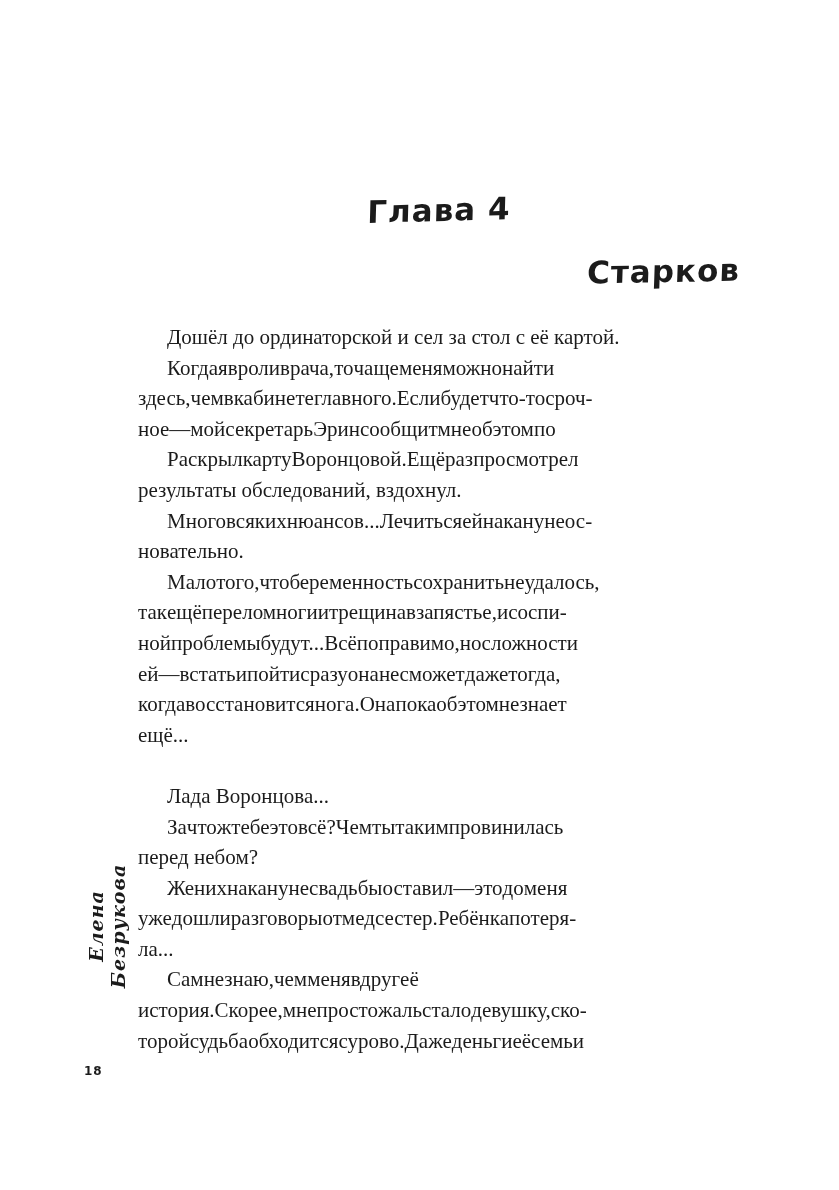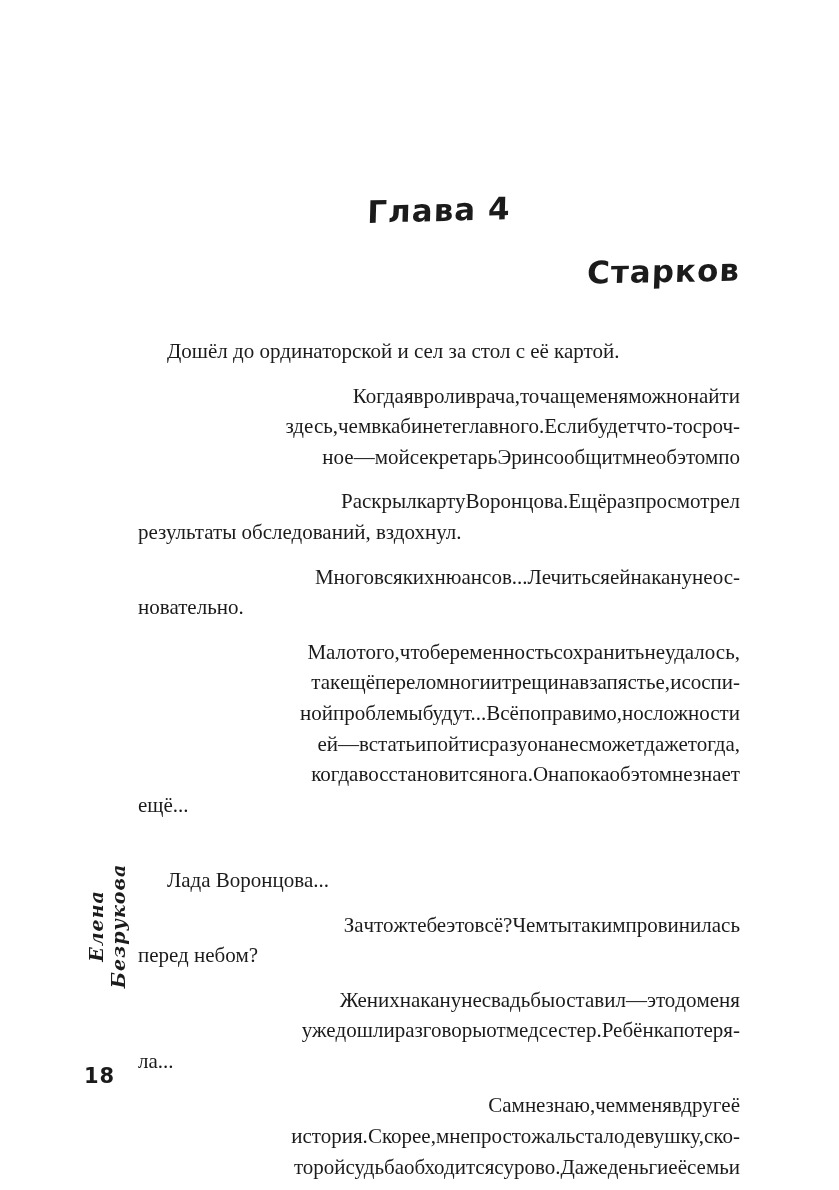--- a/index.html
+++ b/index.html
@@ -49,44 +49,44 @@
     font-size: 21px;
     color: var(--ink);
   }
   .line {
     height: 30.6px;
     line-height: 30.6px;
     white-space: nowrap;
   }
   .line.justify {
     display: flex;
-    justify-content: flex-end;
-  }
-  .line.indent { padding-left: 29px; margin-top: 14px; }
+    justify-content: flex-start;
+  }
+  .line.indent { padding-left: 29px; }
   .line.blank { }
   
   .author-vertical {
     position: absolute;
     left: 3px; top: 913px;
     width: 190px; height: 26px;
     transform: rotate(-90deg);
     text-align: center;
     font-family: "DejaVu Serif", serif;
     font-style: italic;
     font-weight: bold;
     font-size: 19px;
     letter-spacing: 1px;
     color: var(--ink);
   }
   .page-number {
     position: absolute;
     left: 84px; top: 1064px;
     font-family: "DejaVu Sans", sans-serif;
     font-weight: bold;
-    font-size: 21px;
+    font-size: 12px;
     letter-spacing: 1px;
     color: var(--ink);
   }
 </style>
 </head>
 <body>
 
 <div class="page">
   <div class="chapter-title">Глава 4</div>
   <div class="section-title">Старков</div>
@@ -123,21 +123,21 @@
         <span>Эрин</span>
         <span>сообщит</span>
         <span>мне</span>
         <span>об</span>
         <span>этом</span>
         <span>по</span>
       </div>
       <div class="line justify indent">
         <span>Раскрыл</span>
         <span>карту</span>
-        <span>Воронцова.</span>
+        <span>Воронцовой.</span>
         <span>Ещё</span>
         <span>раз</span>
         <span>просмотрел</span>
       </div>
       <div class="line">результаты обследований, вздохнул.</div>
       <div class="line justify indent">
         <span>Много</span>
         <span>всяких</span>
         <span>нюансов...</span>
         <span>Лечиться</span>

